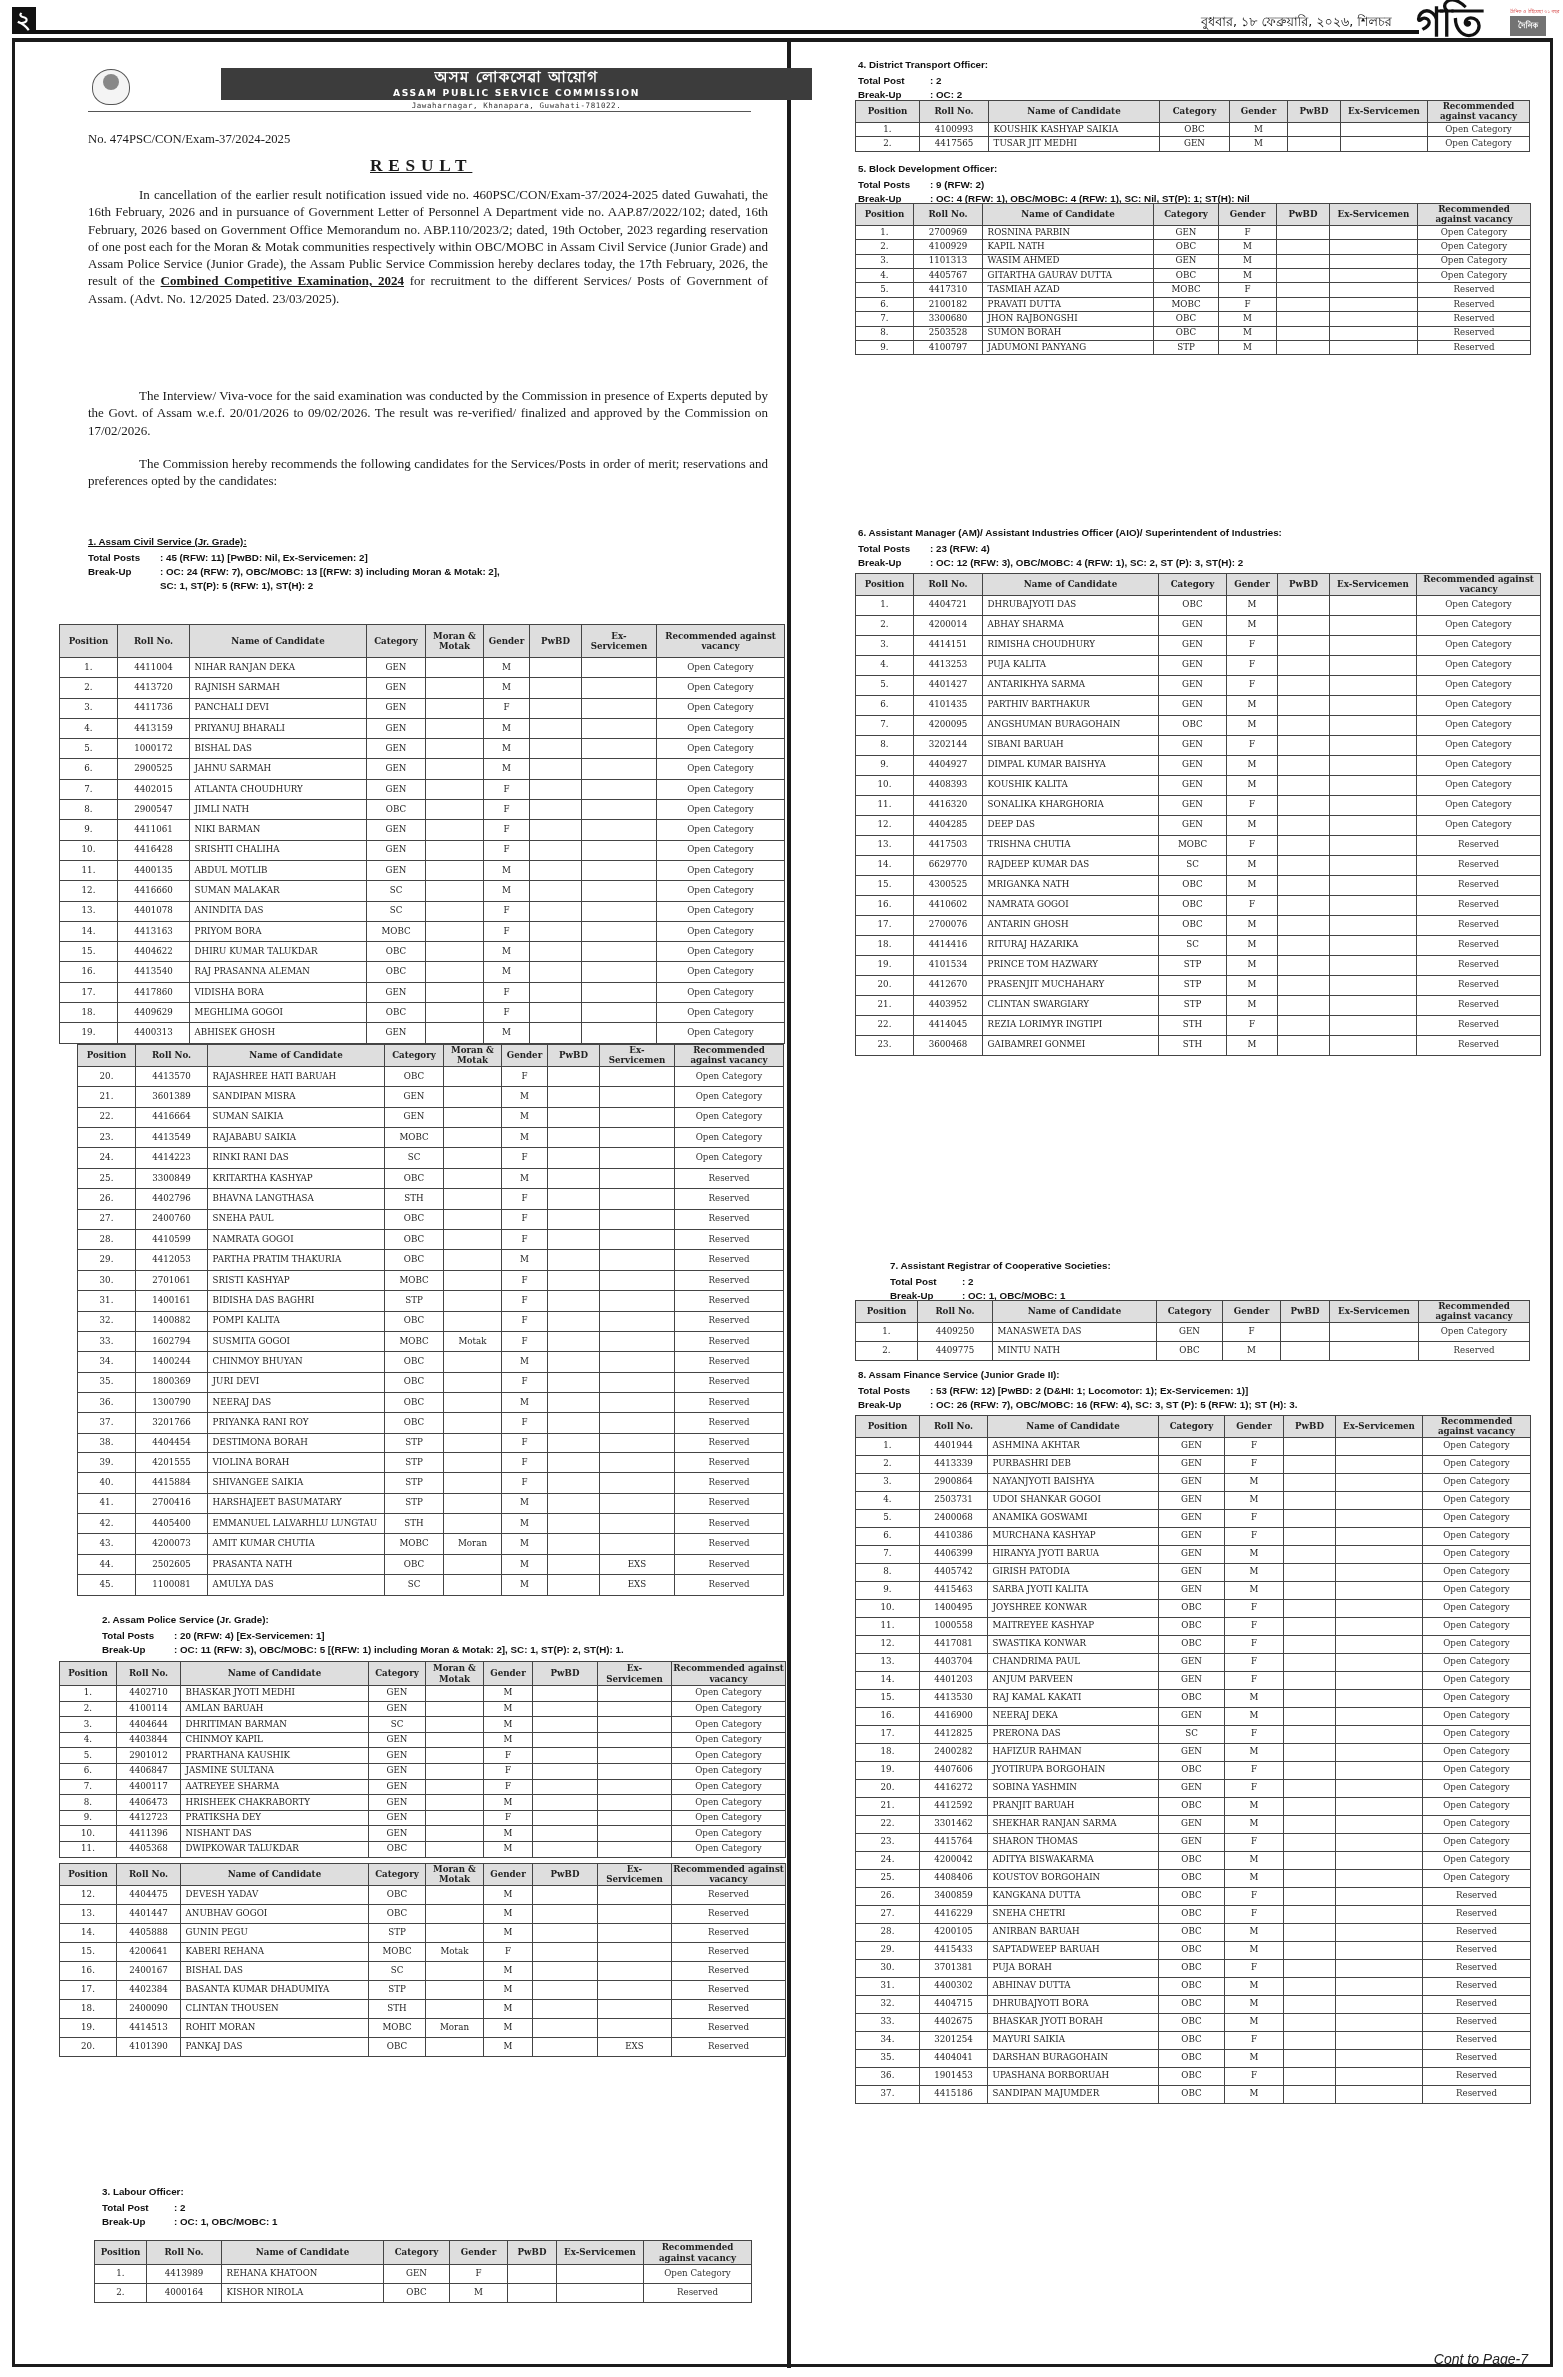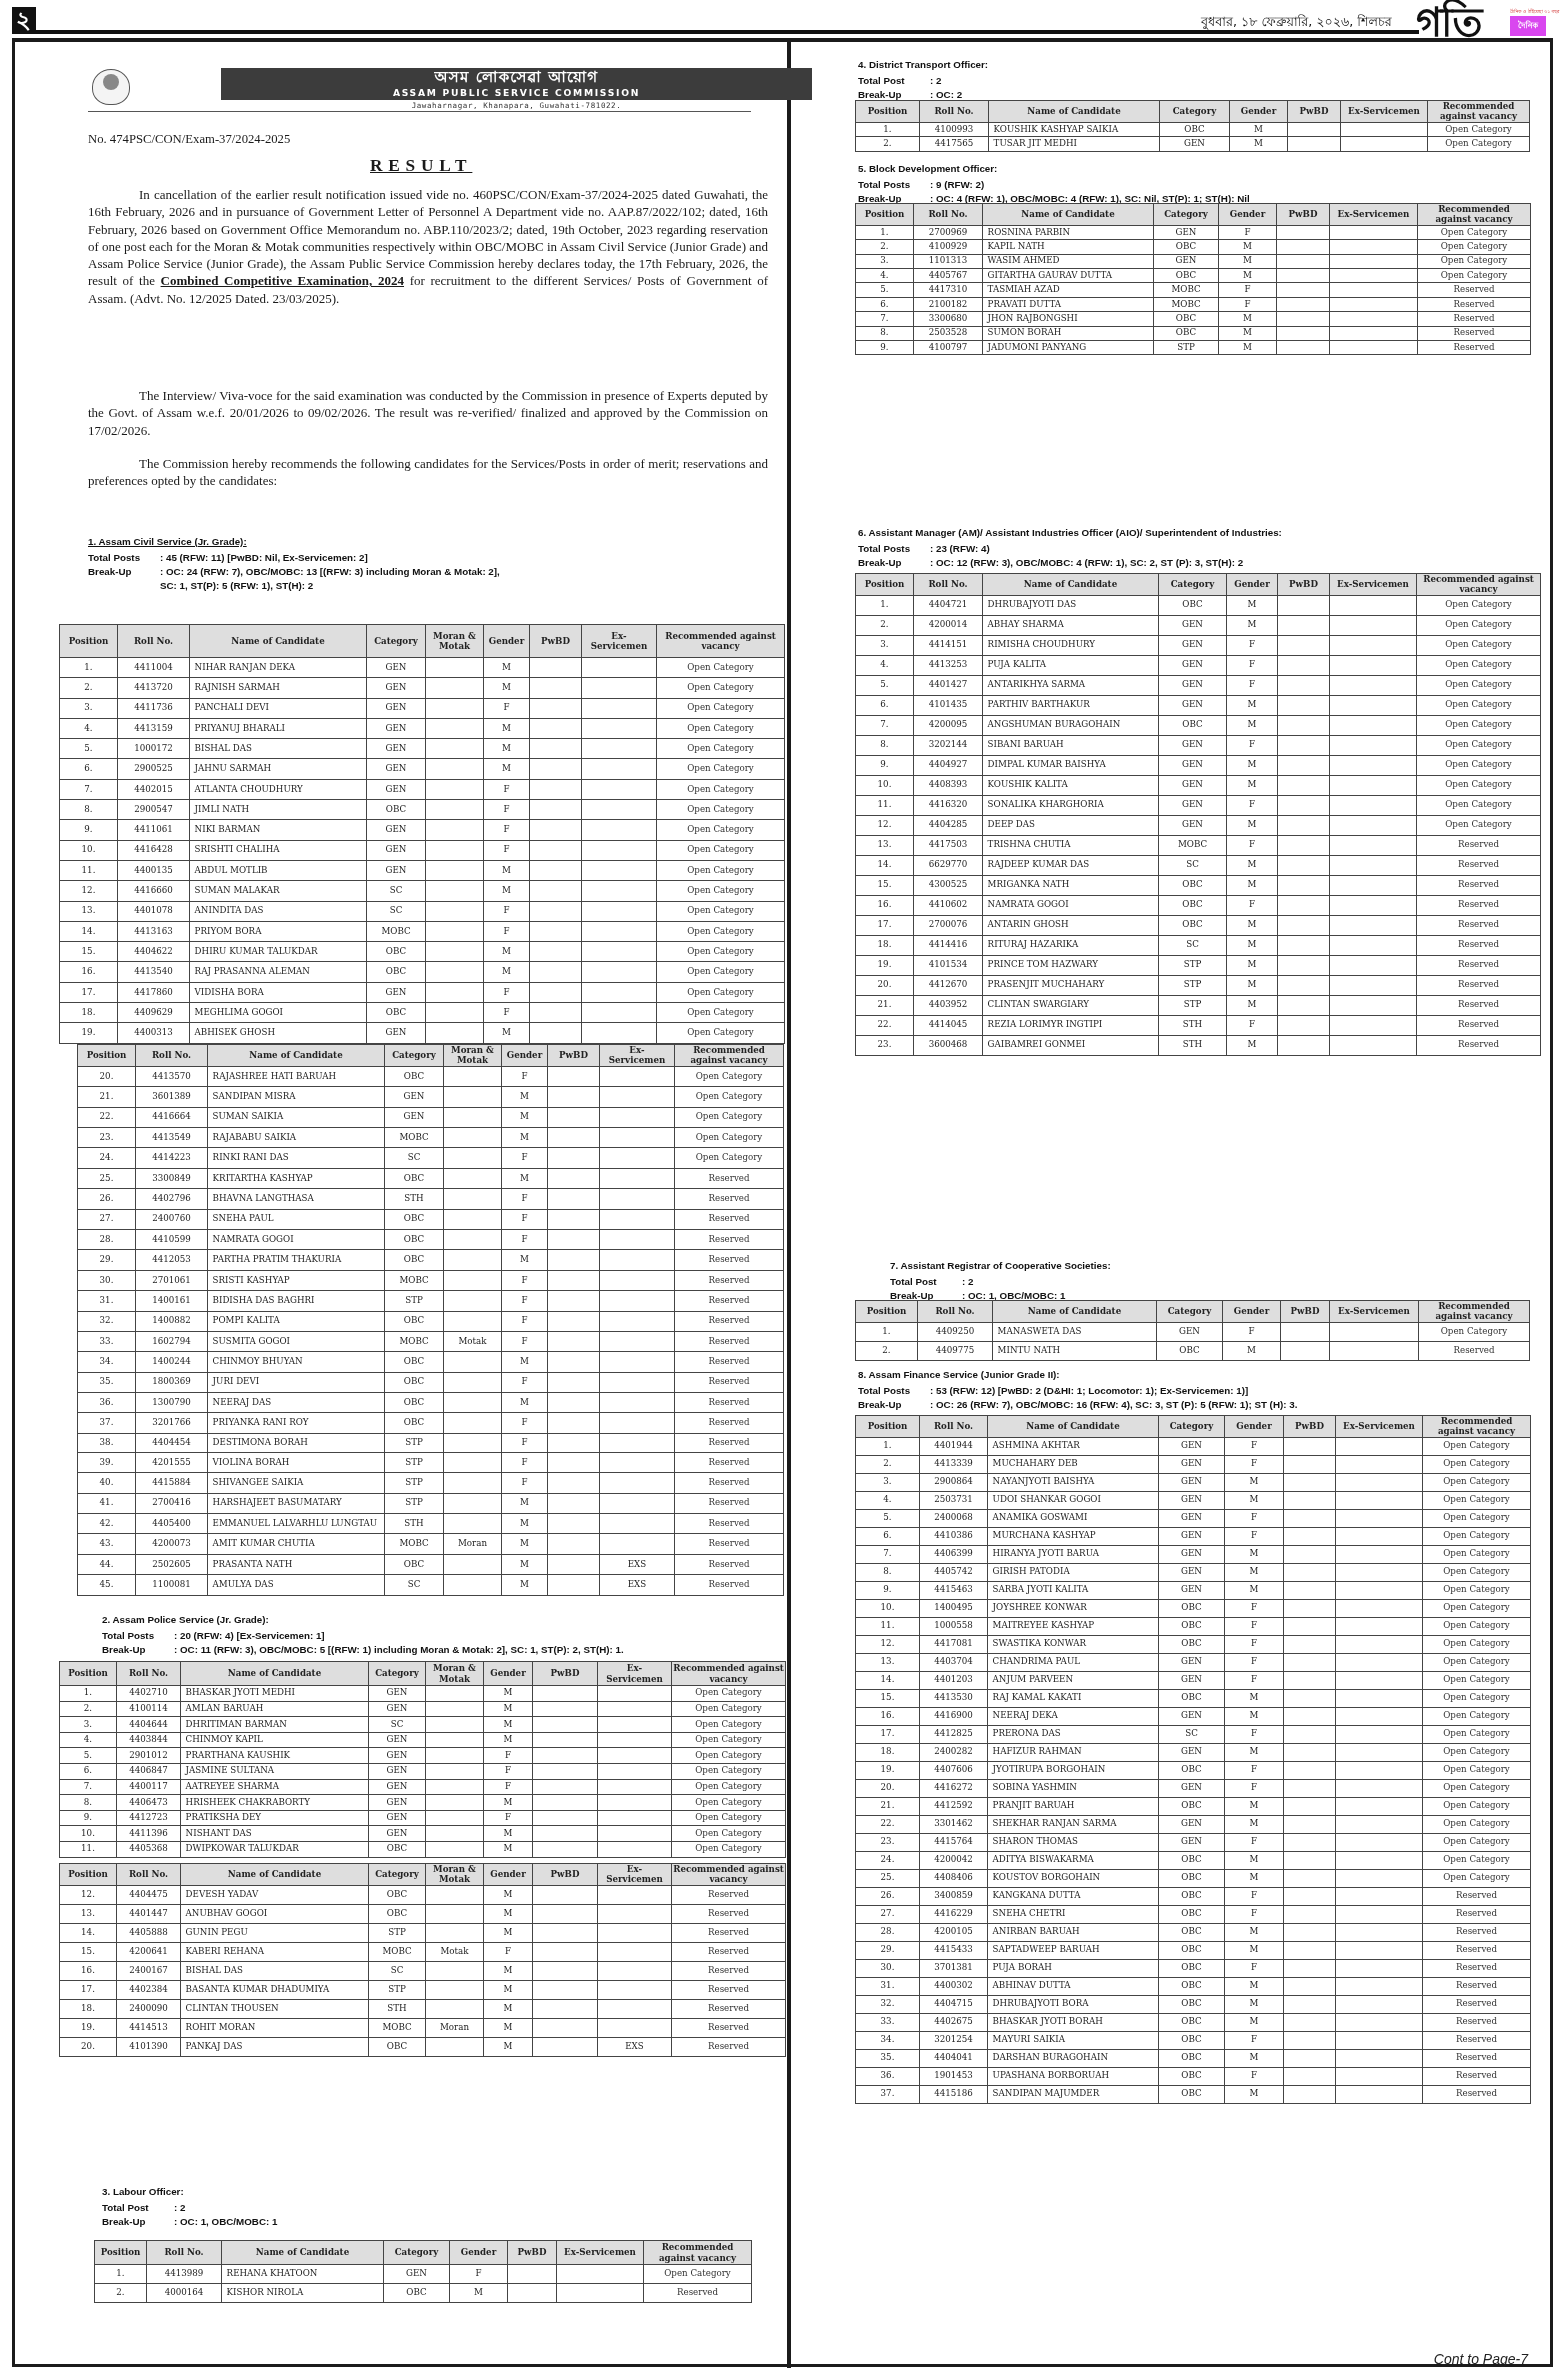--- a/index.html
+++ b/index.html
@@ -7,21 +7,21 @@
   body { position: relative; font-family: "DejaVu Serif", serif; color: #1a1a1a; }
 
   .abs { position: absolute; }
 
   
   .page-num { left: 11.6px; top: 7px; width: 24px; height: 26.6px; background: #111; color: #fff;
     font-family: "DejaVu Sans", sans-serif; font-weight: bold; font-size: 23px; line-height: 26.6px; text-align: center; }
   .rule-top { left: 36px; top: 30px; width: 1383px; height: 3.5px; background: #111; }
   .header-date { left: 1201px; top: 11.6px; font-family: "DejaVu Sans", sans-serif; font-size: 12.7px; color: #111; white-space: nowrap; }
   .brand { left: 1416px; top: 2.3px; font-family: "DejaVu Sans", sans-serif; font-size: 40px; font-weight: bold; line-height: 40px; color: #111; letter-spacing: -1.2px; }
-  .brand-badge { left: 1510px; top: 16px; width: 36px; height: 19.6px; background: #d946ef; color: #fff; font-family: "DejaVu Sans", sans-serif;
+  .brand-badge { left: 1510px; top: 16px; width: 36px; height: 19.6px; background: #737373; color: #fff; font-family: "DejaVu Sans", sans-serif;
     font-size: 8px; font-weight: bold; text-align: center; line-height: 19.6px; }
   .brand-tag { left: 1510px; top: 8px; font-family: "DejaVu Sans", sans-serif; font-size: 4.6px; color: #c22; white-space: nowrap; }
 
   
   .frame { left: 11.6px; top: 38px; width: 1541px; height: 2329px; border: 3.5px solid #1b1b1b; border-top-width: 4px; }
   .col-divider { left: 787px; top: 40px; width: 4px; height: 2328px; background: #1b1b1b; }
 
   
   .emblem { left: 92px; top: 69px; width: 38px; height: 36px; border: 1.2px solid #555; border-radius: 50% 50% 45% 45%; background: #f4f4f4; }
   .emblem-inner { position: absolute; left: 10.4px; top: 3.5px; width: 16px; height: 16px; border-radius: 50%; background: #888; }
@@ -1558,21 +1558,21 @@
         <td class="nm">ASHMINA AKHTAR</td>
         <td>GEN</td>
         <td>F</td>
         <td></td>
         <td></td>
         <td class="rv">Open Category</td>
       </tr>
       <tr style="height: 18px;">
         <td>2.</td>
         <td>4413339</td>
-        <td class="nm">MUCHAHARY DEB</td>
+        <td class="nm">PURBASHRI DEB</td>
         <td>GEN</td>
         <td>F</td>
         <td></td>
         <td></td>
         <td class="rv">Open Category</td>
       </tr>
       <tr style="height: 18px;">
         <td>3.</td>
         <td>2900864</td>
         <td class="nm">NAYANJYOTI BAISHYA</td>

